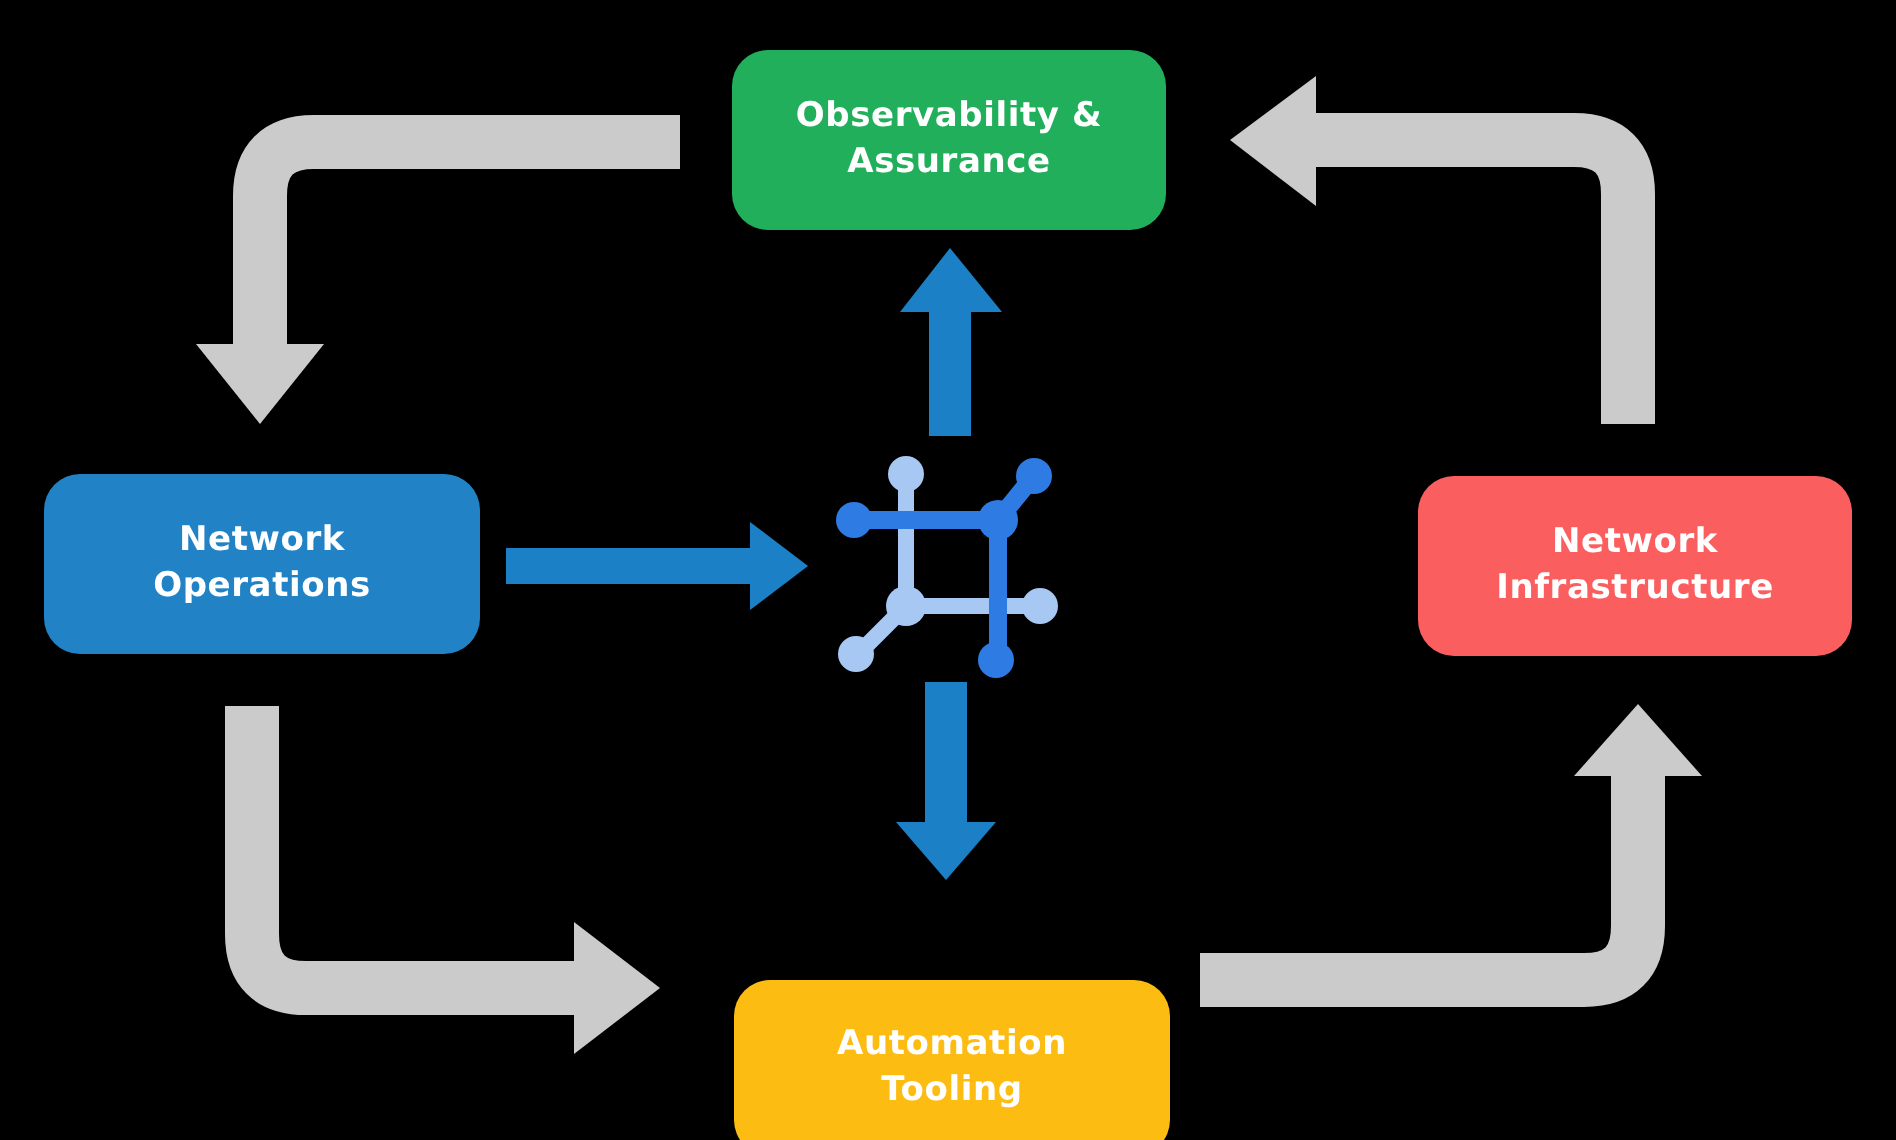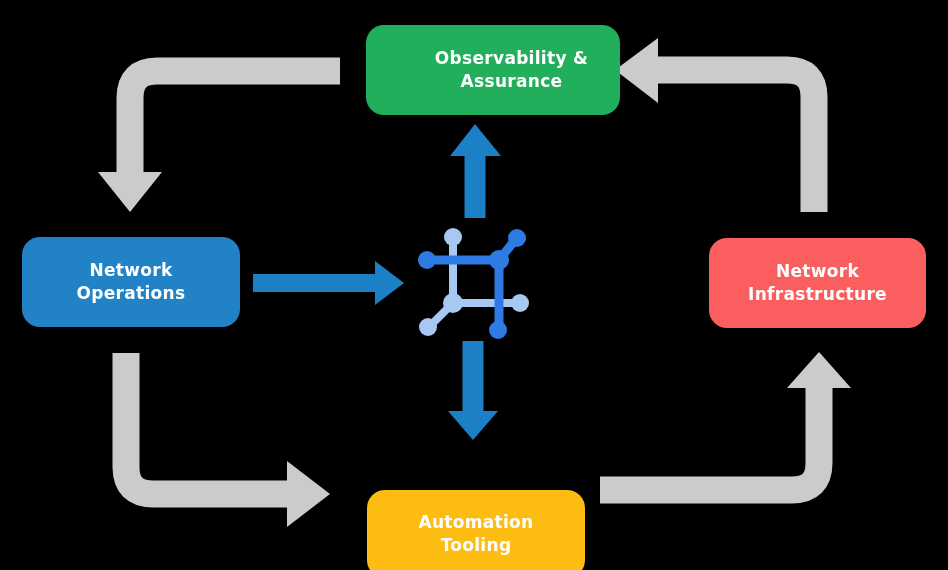--- a/index.html
+++ b/index.html
@@ -16,21 +16,21 @@
     border-radius:18px;
     display:flex;align-items:center;justify-content:center;
     text-align:center;
     color:#fff;
     font-size:17px;
     font-weight:600;
     letter-spacing:.3px;
     line-height:1.38;
   }
   .node span{white-space:pre-line;}
-  .node-observability{left:366px;top:25px;width:217px;height:90px;background:#21AF5B;padding-left:37px;}
+  .node-observability{left:366px;top:25px;width:217px;height:90px;background:#21AF5B;}
   .node-operations{left:22px;top:237px;width:218px;height:90px;background:#2183C6;}
   .node-infrastructure{left:709px;top:238px;width:217px;height:90px;background:#FB5E5F;}
   .node-automation{left:367px;top:449px;width:218px;height:88px;background:#FDBC12;margin-top:41px;}
   .center-icon{position:absolute;left:402px;top:215px;}
   .gray-shaft{fill:none;stroke:#CBCBCB;stroke-width:27;}
   .gray-head{fill:#CBCBCB;stroke:none;}
   .blue-shaft{fill:none;stroke:#1C80C6;}
   .blue-head{fill:#1C80C6;stroke:none;}
 </style>
 </head>

